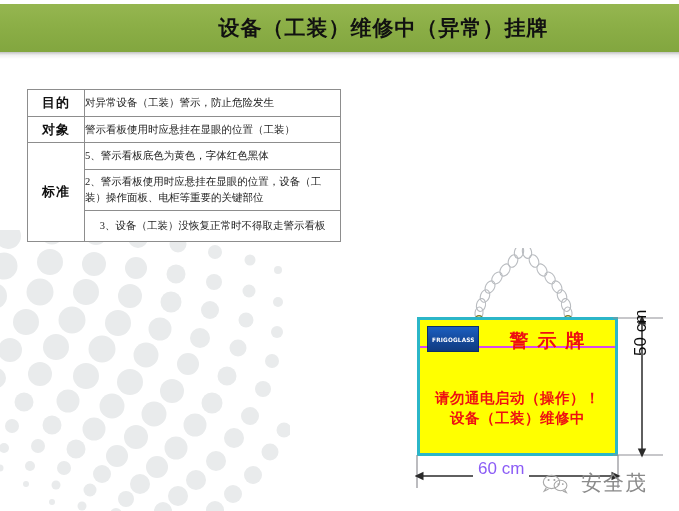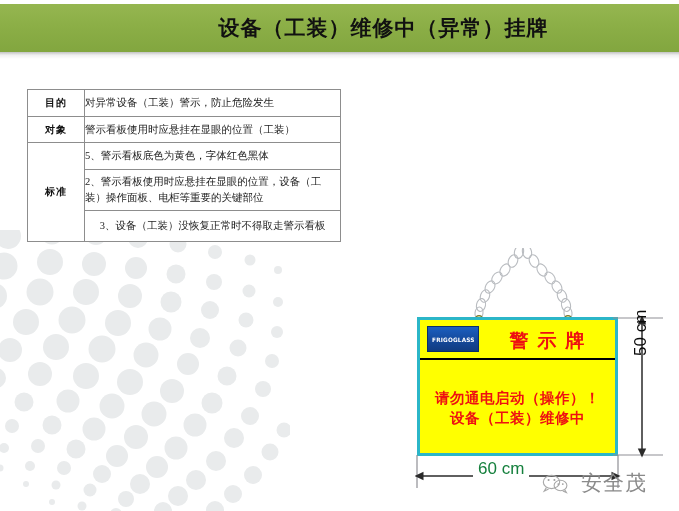--- a/index.html
+++ b/index.html
@@ -87,21 +87,21 @@
     border: 1px solid #8d8d8d;
     padding: 0;
     vertical-align: middle;
     background: #ffffff;
   }
   td.label-cell {
     width: 56px;
     text-align: center;
     font-family: "DejaVu Serif", "Liberation Serif", serif;
     font-weight: bold;
-    font-size: 10px;
+    font-size: 13px;
     color: #111111;
     letter-spacing: 1px;
   }
   td.body-cell {
     padding: 5px 8px 5px 9px;
     font-family: Liberation Serif, serif;
     font-size: 10.5px;
     line-height: 16px;
     color: #1c1c1c;
     text-align: left;
@@ -134,22 +134,22 @@
     top: 69px;
     width: 201px;
     height: 139px;
     background: #ffff00;
     border: 3px solid #2bb6c8;
     box-sizing: border-box;
     overflow: hidden;
   }
   #sign-header {
     position: relative;
-    height: 40px;
-    border-bottom: 2px solid #000000;
+    height: 28px;
+    border-bottom: 2px solid #d946ef;
     box-sizing: border-box;
   }
   #sign-logo {
     position: absolute;
     left: 7px;
     top: 6px;
     width: 52px;
     height: 26px;
     background: linear-gradient(180deg, #1b5fc0 0%, #15499b 55%, #103b80 100%);
     border: 1px solid #0b2f68;
@@ -221,21 +221,21 @@
     font-family: "Liberation Sans", "DejaVu Sans", sans-serif;
     font-size: 17px;
     transform: rotate(-90deg);
     transform-origin: left top;
     white-space: nowrap;
   }
   #dim-width-label {
     position: absolute;
     left: 58px;
     top: 211px;
-    color: #15803d;
+    color: #8b5cf6;
     font-family: "Liberation Sans", "DejaVu Sans", sans-serif;
     font-size: 17px;
     background: #ffffff;
     padding: 0 5px;
     white-space: nowrap;
   }
 
   
   #watermark {
     position: absolute;

